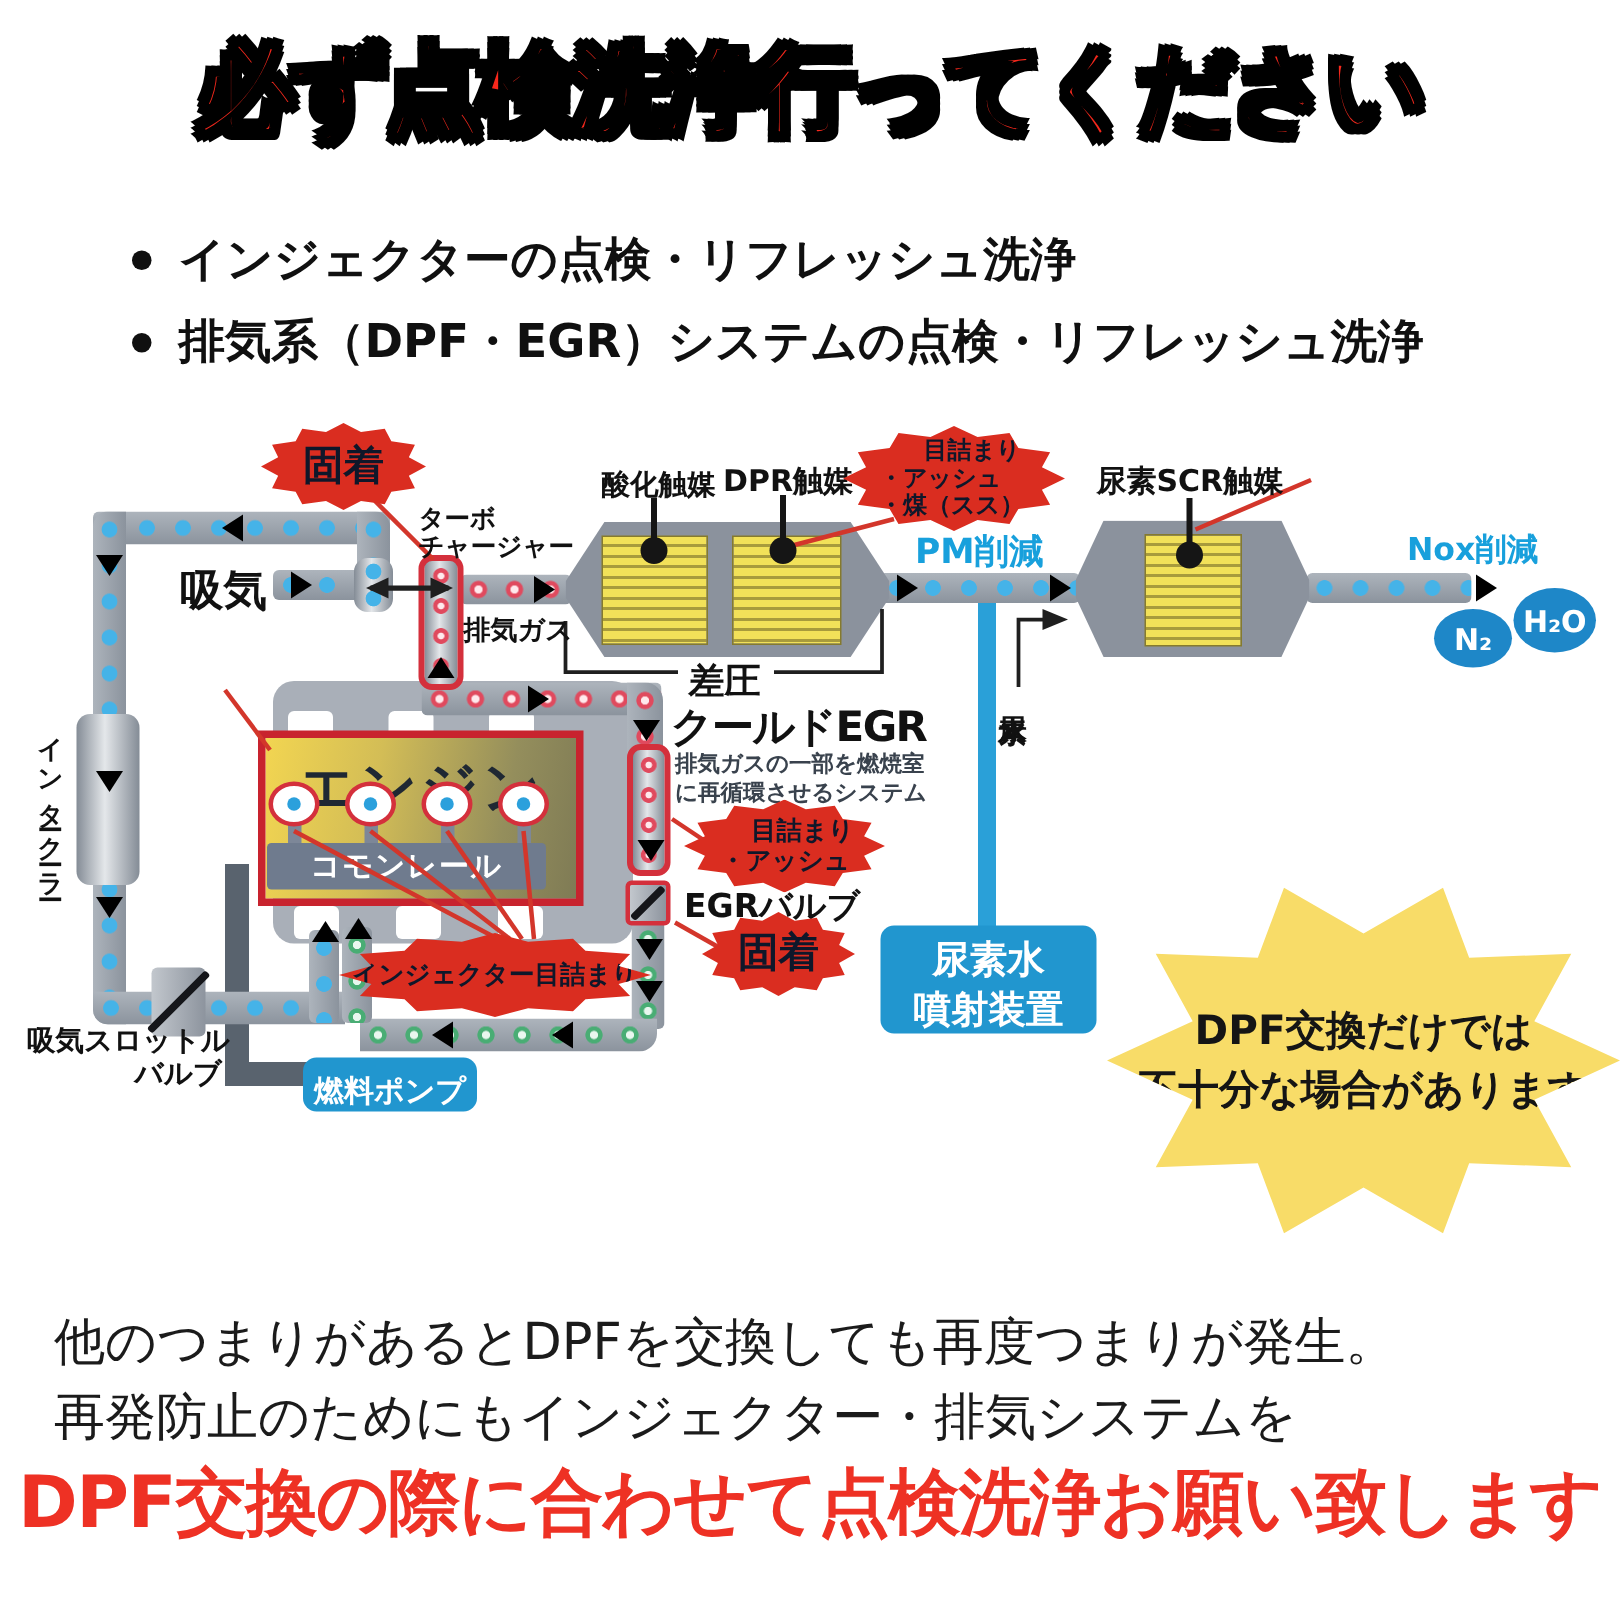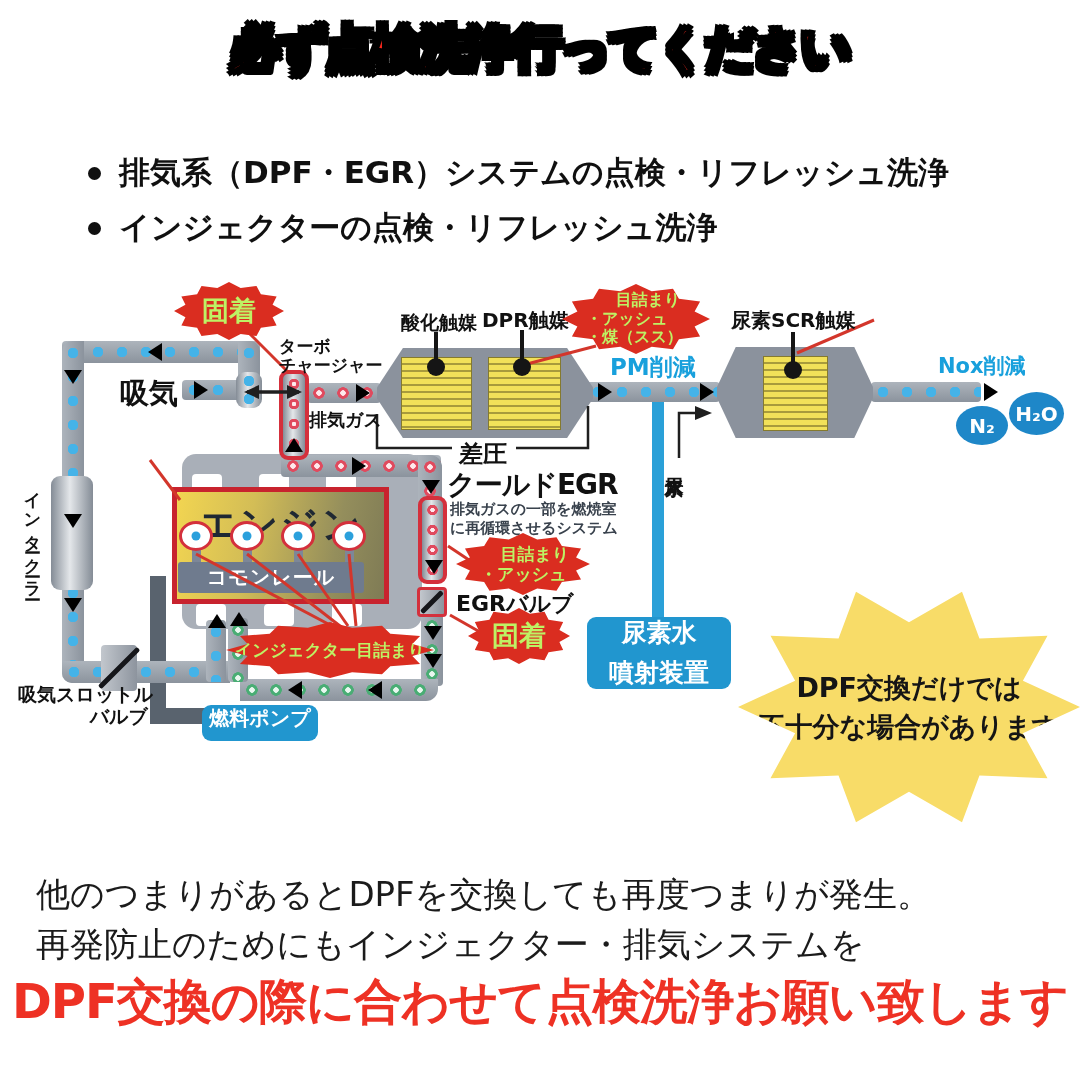--- a/index.html
+++ b/index.html
@@ -3,21 +3,21 @@
 <meta charset="utf-8">
 <style>
   * { margin:0; padding:0; box-sizing:border-box; }
   html,body { width:1080px; height:1080px; }
   body { position:relative; background:#fff; overflow:hidden;
          font-family:"DejaVu Sans","Liberation Sans",sans-serif; }
   .abs { position:absolute; }
 
   
   .title { left:0; top:16px; width:1080px; text-align:center; white-space:nowrap;
-           font-size:49px; font-weight:900; letter-spacing:-2px; color:#f7281c;
+           font-size:64px; font-weight:900; letter-spacing:-2px; color:#f7281c;
            -webkit-text-stroke:2.5px #000;
            text-shadow:4px 4px 0 #000,-4px 4px 0 #000,4px -4px 0 #000,-4px -4px 0 #000,
                        0 4px 0 #000,0 -4px 0 #000,4px 0 0 #000,-4px 0 0 #000; }
   .bullets { left:88px; top:152px; }
   .bullet-row { display:flex; align-items:center; gap:18px; margin-bottom:13px;
                 font-size:31px; font-weight:800; color:#101010; white-space:nowrap; }
   .bullet-dot { width:13px; height:13px; border-radius:50%; background:#101010; flex:none; }
   .foot1 { left:36px; top:872px; font-size:34px; font-weight:500; color:#1b1b1b; white-space:nowrap; }
   .foot2 { left:36px; top:922px; font-size:34px; font-weight:500; color:#1b1b1b; white-space:nowrap; }
   .foot3 { left:0; top:970px; width:1080px; text-align:center; font-size:48px; font-weight:800;
@@ -73,26 +73,26 @@
             border:5px solid #c8232e; z-index:4; }
   .engine-title { position:absolute; left:0; top:7px; width:100%; text-align:center;
                   font-size:38px; font-weight:900; color:#1f2833; letter-spacing:2px; }
   .inj { background:#fff; border:3px solid #d4303c; border-radius:50%; z-index:6; }
   .inj::after { content:""; position:absolute; left:50%; top:50%; width:9px; height:9px;
                 transform:translate(-50%,-50%); border-radius:50%; background:#2ba0dc; }
   .inj-stem { background:#7d8798; z-index:5; }
   .rail { background:#6f7b8e; z-index:5; display:flex; align-items:center; justify-content:center;
           font-size:20px; font-weight:800; color:#fff; letter-spacing:1px; border-radius:3px; }
   .bluebox { background:#2196cf; border-radius:9px; z-index:4; display:flex; flex-direction:column;
-             align-items:center; justify-content:space-between; color:#fff; font-weight:800; }
+             align-items:center; justify-content:flex-end; color:#fff; font-weight:800; }
   .gasball { background:#1e87c8; border-radius:50%; z-index:4; display:flex; align-items:center;
              justify-content:center; color:#fff; font-weight:800; font-size:20px; }
 
   
-  .balloon { background:#da2d20; color:#bef264; font-weight:800; z-index:9; display:flex;
+  .balloon { background:#da2d20; color:#0f172a; font-weight:800; z-index:9; display:flex;
              flex-direction:column; align-items:center; justify-content:center; text-align:center;
              line-height:1.18; white-space:nowrap;
              clip-path:polygon(100% 50%,89.6% 60.6%,93.3% 75%,79% 79%,75% 93.3%,60.6% 89.6%,
                50% 100%,39.4% 89.6%,25% 93.3%,21% 79%,6.7% 75%,10.4% 60.6%,0 50%,10.4% 39.4%,
                6.7% 25%,21% 21%,25% 6.7%,39.4% 10.4%,50% 0,60.6% 10.4%,75% 6.7%,79% 21%,
                93.3% 25%,89.6% 39.4%); }
   .ba-left { align-items:flex-start; text-align:left; padding-left:24px; }
   .star { background:#f8dc68; z-index:2; display:flex; flex-direction:column; align-items:center;
           justify-content:center; color:#151515; font-weight:800; font-size:27px; line-height:1.45;
           white-space:nowrap;
@@ -106,25 +106,25 @@
   .vert { writing-mode:vertical-rl; }
 </style>
 </head>
 <body>
 
 <div class="abs title">必ず点検洗浄行ってください</div>
 
 <div class="abs bullets">
   <div class="bullet-row">
     <span class="bullet-dot"></span>
-    <span>排気系（DPF・EGR）システムの点検・リフレッシュ洗浄</span>
+    <span>インジェクターの点検・リフレッシュ洗浄</span>
   </div>
   <div class="bullet-row">
     <span class="bullet-dot"></span>
-    <span>インジェクターの点検・リフレッシュ洗浄</span>
+    <span>排気系（DPF・EGR）システムの点検・リフレッシュ洗浄</span>
   </div>
 </div>
 
 <div class="abs" style="left:0;top:0;width:1080px;height:1080px;">
 
   <div class="abs backplate" style="left:182px;top:454px;width:240px;height:175px;"></div>
   <div class="abs slot" style="left:192px;top:474px;width:30px;height:22px;"></div>
   <div class="abs slot" style="left:259px;top:474px;width:30px;height:22px;"></div>
   <div class="abs slot" style="left:326px;top:474px;width:30px;height:22px;"></div>
   <div class="abs slot" style="left:196px;top:604px;width:30px;height:22px;"></div>

